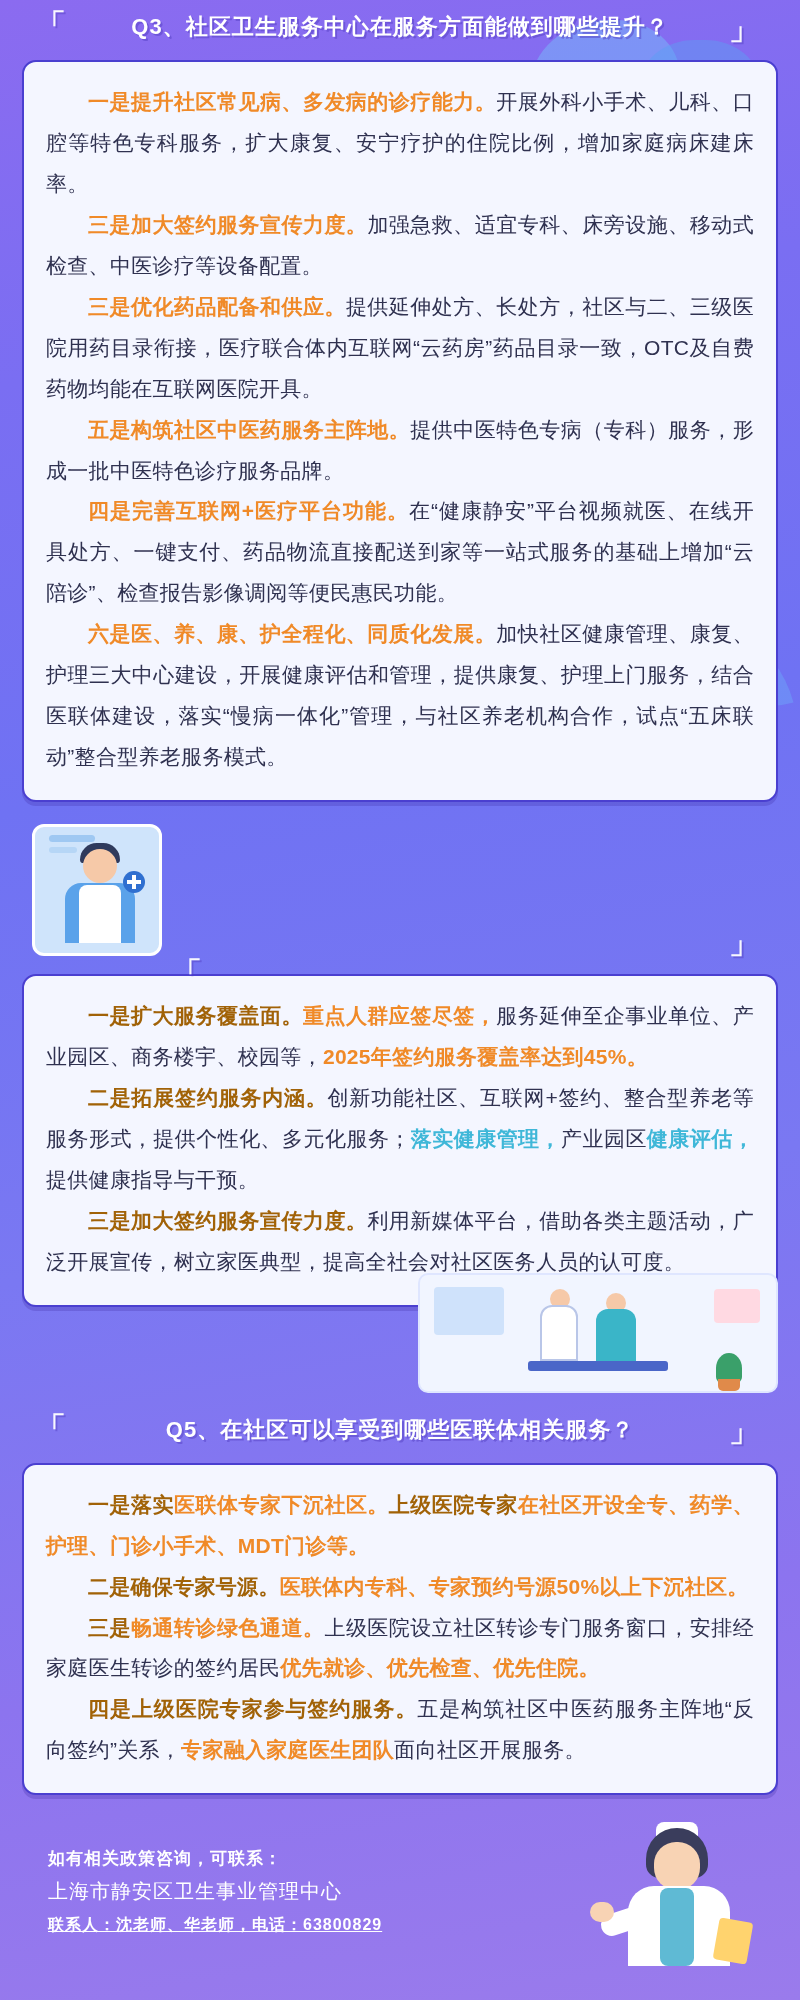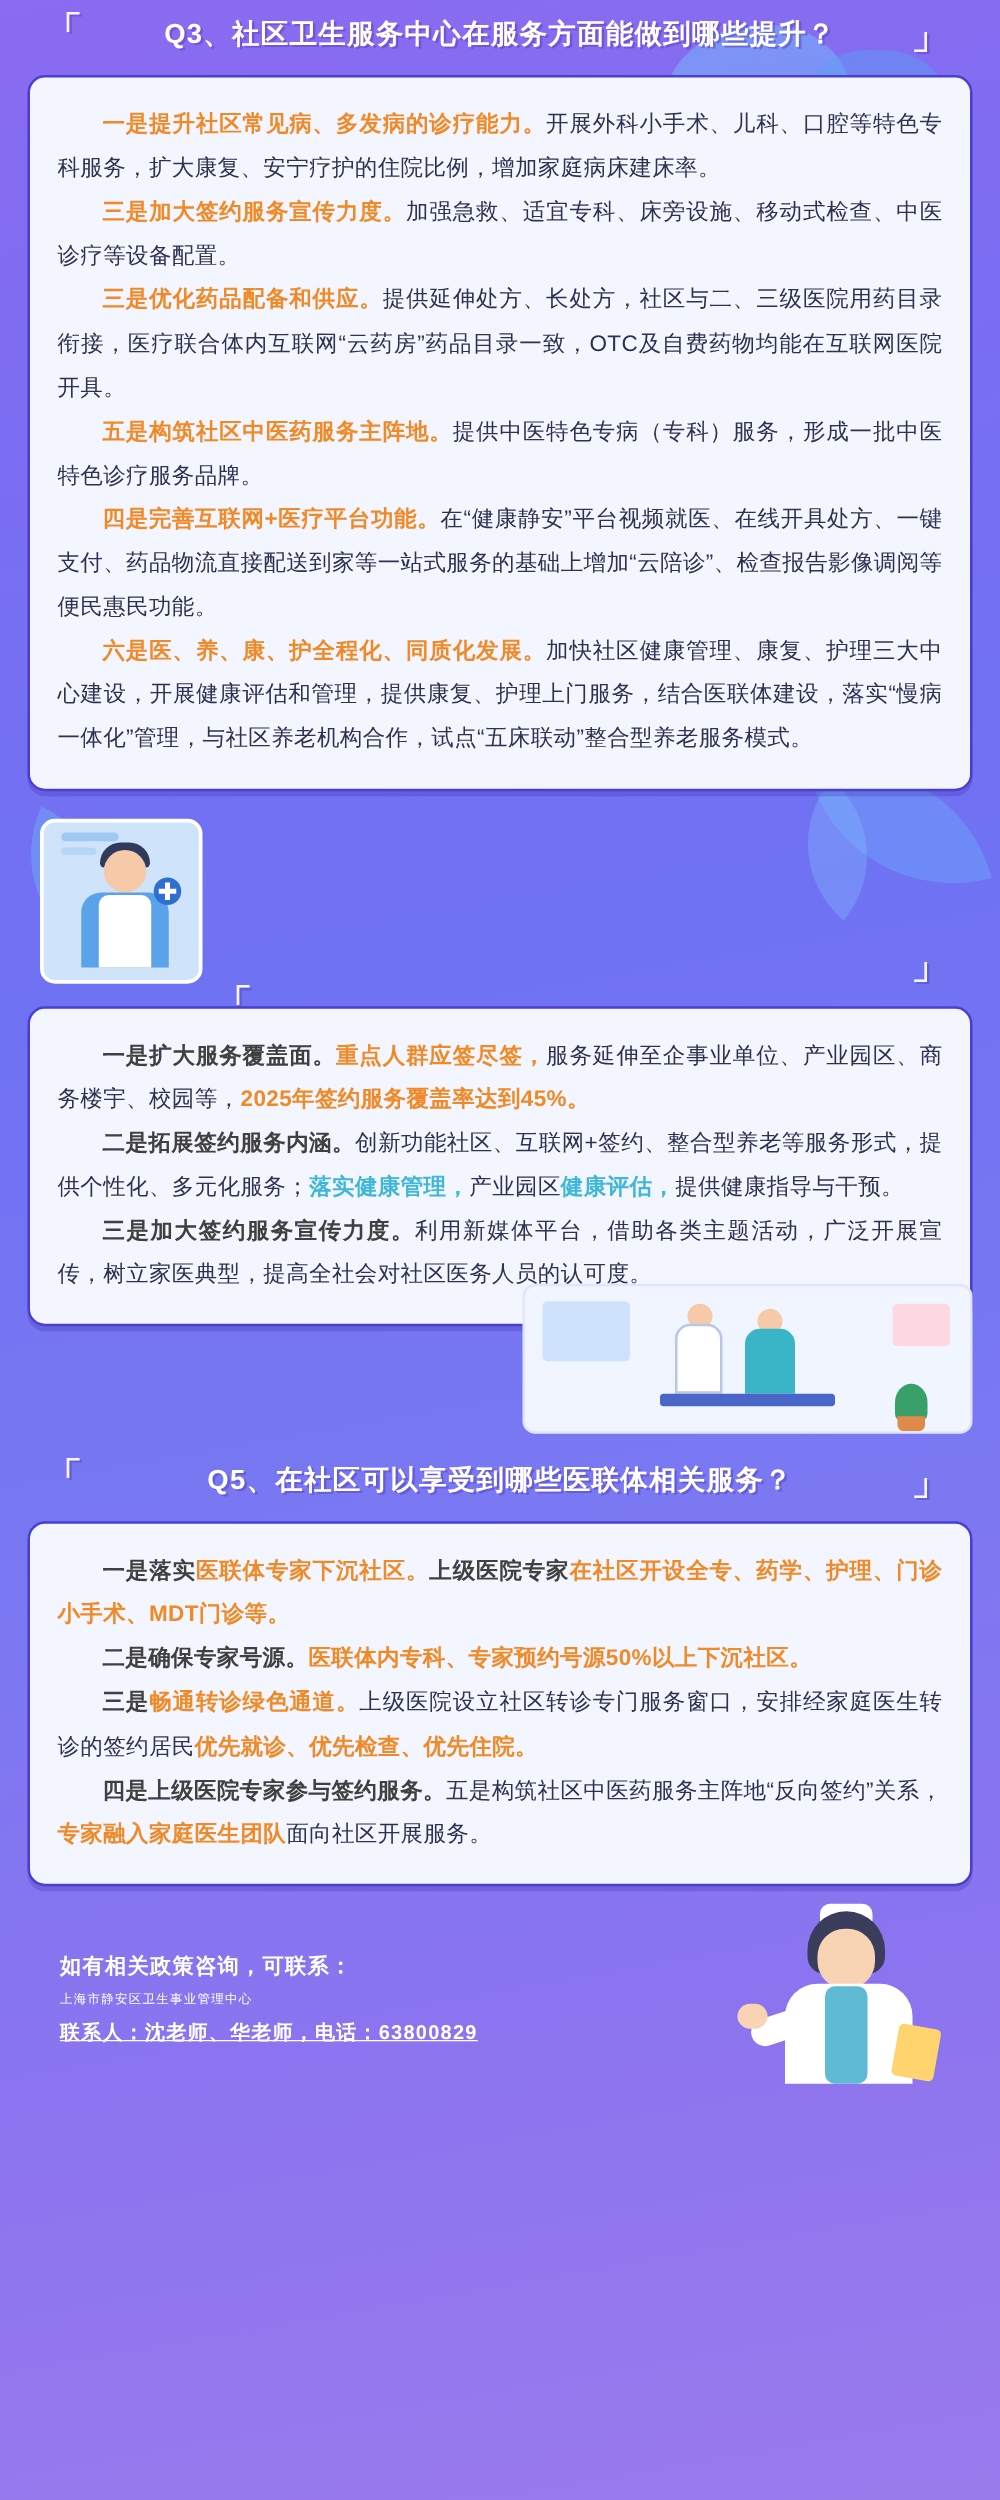--- a/index.html
+++ b/index.html
@@ -51,27 +51,27 @@
   .card {
     background: #f4f6ff;
     border: 2px solid #4a3fd0;
     border-radius: 14px;
     padding: 20px 22px 22px 22px;
     margin: 10px 0 26px 0;
     box-shadow: 0 4px 0 rgba(60,40,160,0.25);
   }
   .card p {
     color: #2f3150;
-    font-size: 18px;
+    font-size: 21px;
     line-height: 1.95;
     text-indent: 2em;
     letter-spacing: .3px;
     text-align: justify;
   }
-  .b   { font-weight: bold; color: #404040; }
+  .b   { font-weight: bold; color: #a16207; }
   .hl  { color: #f08a28; font-weight: bold; }
   .hl2 { color: #3fb7d8; font-weight: bold; }
 
   
   .illo { position: relative; height: 120px; }
   .doctor-card {
     position: absolute; left: 10px; top: -4px;
     width: 130px; height: 132px;
     background: #cfe4fb; border-radius: 12px;
     border: 3px solid #ffffff;
@@ -104,21 +104,21 @@
   .office .board{position:absolute; right:16px; top:14px; width:46px; height:34px; background:#ffd9e2; border-radius:4px;}
 
   
   .footer {
     position: relative;
     margin: 12px 0 0 0;
     padding: 26px 26px 40px 26px;
     color: #ffffff;
   }
   .footer .line1 { font-size: 17px; font-weight: bold; letter-spacing: 1px; margin-bottom: 8px; }
-  .footer .line2 { font-size: 10px; letter-spacing: 1px; margin-bottom: 10px; }
+  .footer .line2 { font-size: 20px; letter-spacing: 1px; margin-bottom: 10px; }
   .footer .line3 { font-size: 16px; font-weight: bold; letter-spacing: 1px; text-decoration: underline; }
   .nurse { position:absolute; right: 24px; bottom: 10px; width: 150px; height: 150px; }
   .nurse .n-hair { position:absolute; left:42px; top:12px; width:62px; height:50px; background:#3a3d5c; border-radius:32px 32px 14px 14px; }
   .nurse .n-face { position:absolute; left:50px; top:26px; width:46px; height:48px; background:#f8d3b4; border-radius:22px; }
   .nurse .n-body { position:absolute; left:24px; top:70px; width:102px; height:80px; background:#ffffff; border-radius:26px 26px 0 0; }
   .nurse .n-in   { position:absolute; left:56px; top:72px; width:34px; height:78px; background:#5fbad4; border-radius:8px; }
   .nurse .n-arm  { position:absolute; left:-4px; top:92px; width:60px; height:22px; background:#ffffff; border-radius:12px; transform: rotate(-18deg); }
   .nurse .n-hand { position:absolute; left:-14px; top:86px; width:24px; height:20px; background:#f8d3b4; border-radius:10px; }
   .nurse .n-file { position:absolute; right:4px; top:104px; width:34px; height:42px; background:#ffd36e; border-radius:4px; transform: rotate(10deg); }
   .nurse .n-cap  { position:absolute; left:52px; top:6px; width:42px; height:14px; background:#ffffff; border-radius:8px 8px 0 0; }

